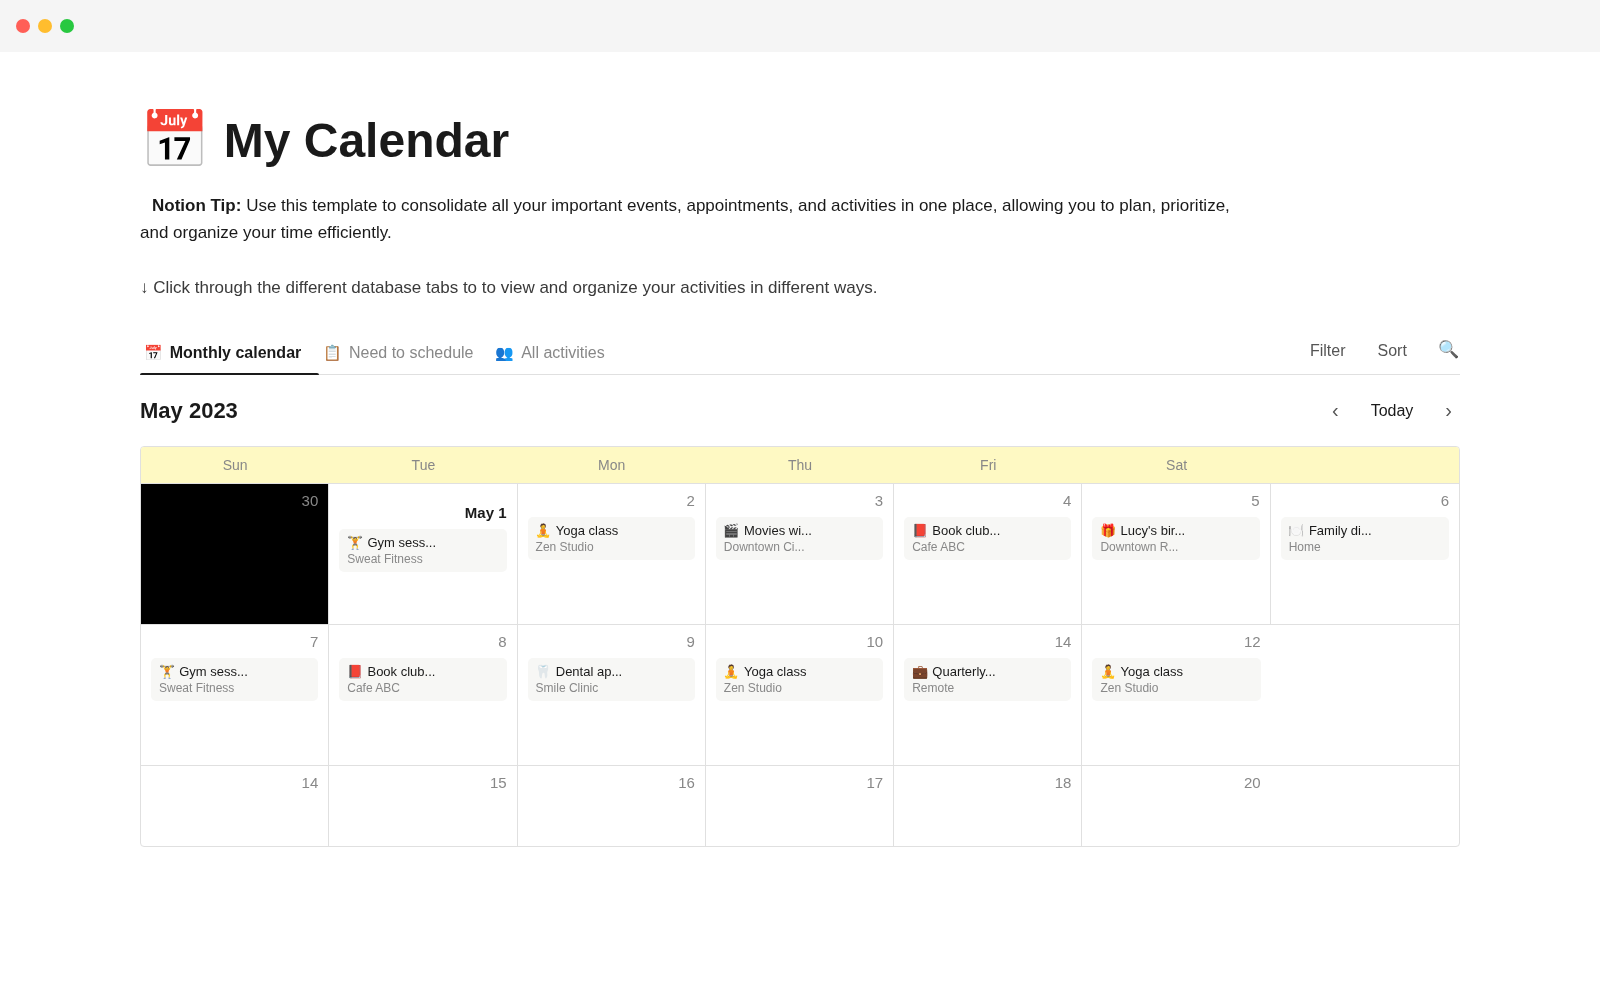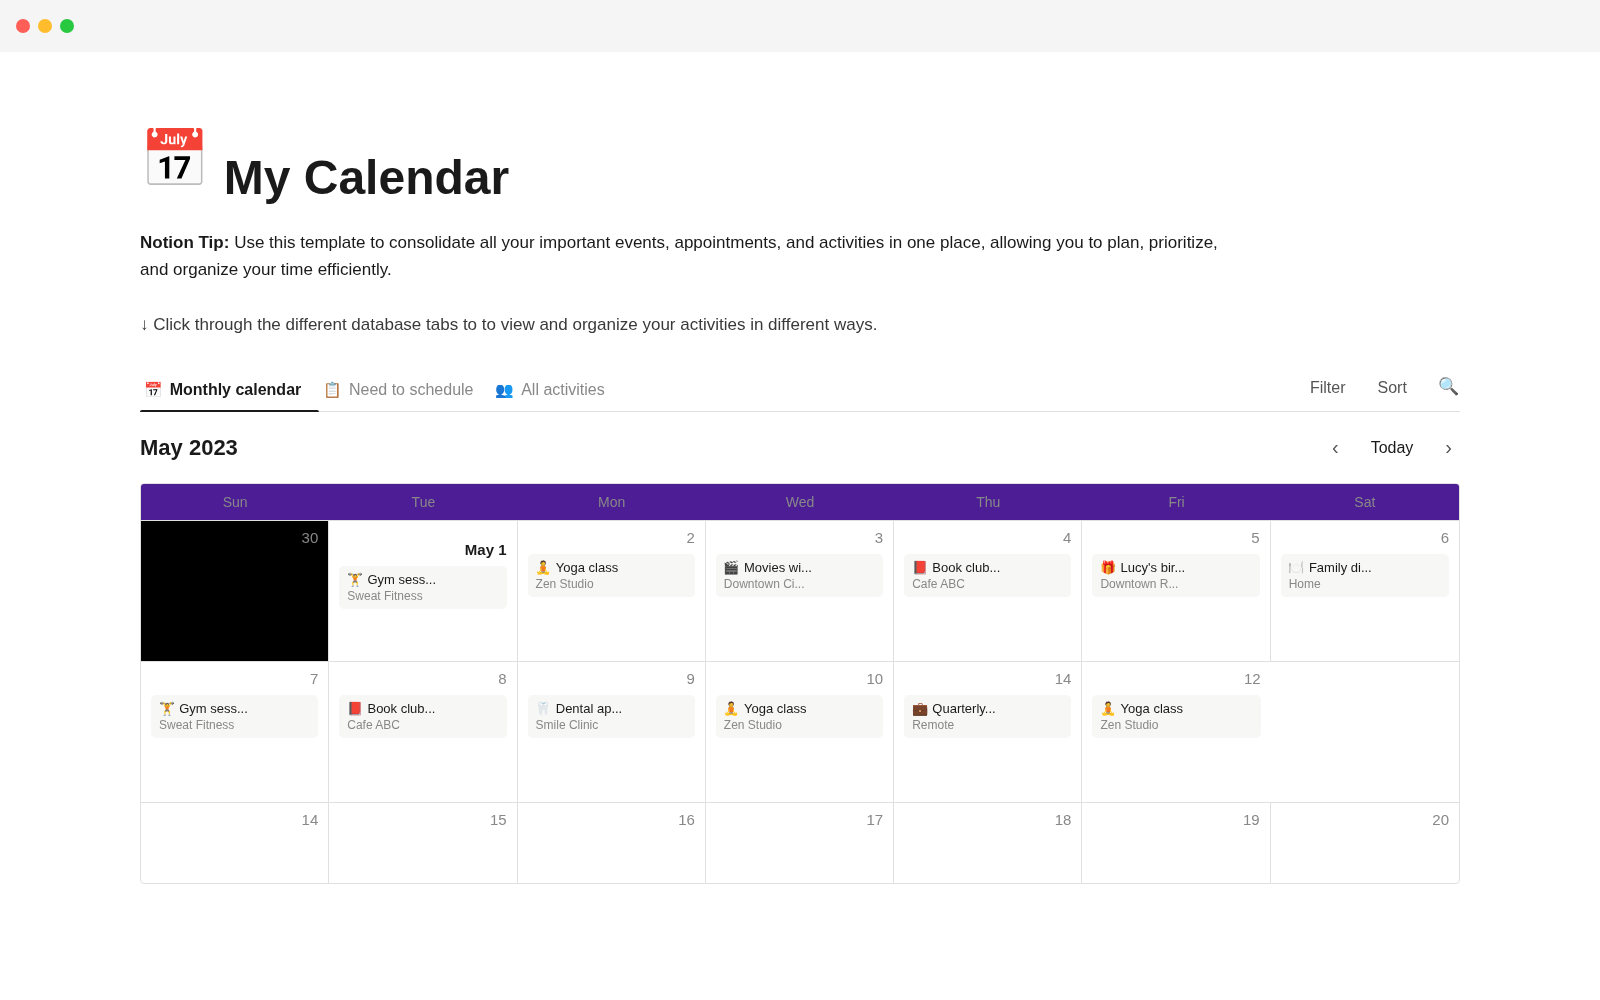--- a/index.html
+++ b/index.html
@@ -40,32 +40,32 @@
       margin-bottom: 24px;
     }
     .calendar-emoji {
       font-size: 56px;
       line-height: 1;
     }
     .page-title {
       font-size: 48px;
       font-weight: 700;
       color: #1a1a1a;
-      margin-top: 38px;
     }
 
     .notion-tip {
       font-size: 17px;
       line-height: 1.6;
       color: #1a1a1a;
       margin-bottom: 32px;
       max-width: 1100px;
     }
     .notion-tip strong {
       font-weight: 700;
+      margin-left: 12px;
     }
 
     .nav-hint {
       font-size: 17px;
       color: #3a3a3a;
       margin-bottom: 36px;
     }
 
     
     .tabs-bar {
@@ -161,21 +161,21 @@
 
     
     .calendar-grid {
       border: 1px solid #e0e0e0;
       border-radius: 4px;
       overflow: hidden;
     }
     .cal-days-header {
       display: grid;
       grid-template-columns: repeat(7, 1fr);
-      background: #4c1d95;
+      background: #fef9c3;
       border-bottom: 1px solid #e0e0e0;
     }
     .cal-day-label {
       text-align: center;
       padding: 10px 0;
       font-size: 14px;
       color: #888;
       font-weight: 400;
     }
     .cal-weeks {
@@ -302,21 +302,20 @@
         <button class="cal-nav-btn">›</button>
       </div>
     </div>
 
     <div class="calendar-grid">
 
       <div class="cal-days-header">
         <div class="cal-day-label">Sun</div>
         <div class="cal-day-label">Tue</div>
         <div class="cal-day-label">Mon</div>
-        <div class="cal-day-label">Wed</div>
         <div class="cal-day-label">Thu</div>
         <div class="cal-day-label">Fri</div>
         <div class="cal-day-label">Sat</div>
       </div>
 
       <div class="cal-weeks">
 
         <div class="cal-week">
 
           <div class="cal-cell empty-cell">
@@ -470,23 +469,20 @@
           <div class="cal-cell">
             <div class="cal-date">16</div>
           </div>
           <div class="cal-cell">
             <div class="cal-date">17</div>
           </div>
           <div class="cal-cell">
             <div class="cal-date">18</div>
           </div>
           <div class="cal-cell">
-            <div class="cal-date">19</div>
-          </div>
-          <div class="cal-cell">
             <div class="cal-date">20</div>
           </div>
         </div>
 
       </div>
     </div>
   </div>
 
 </div>
 

